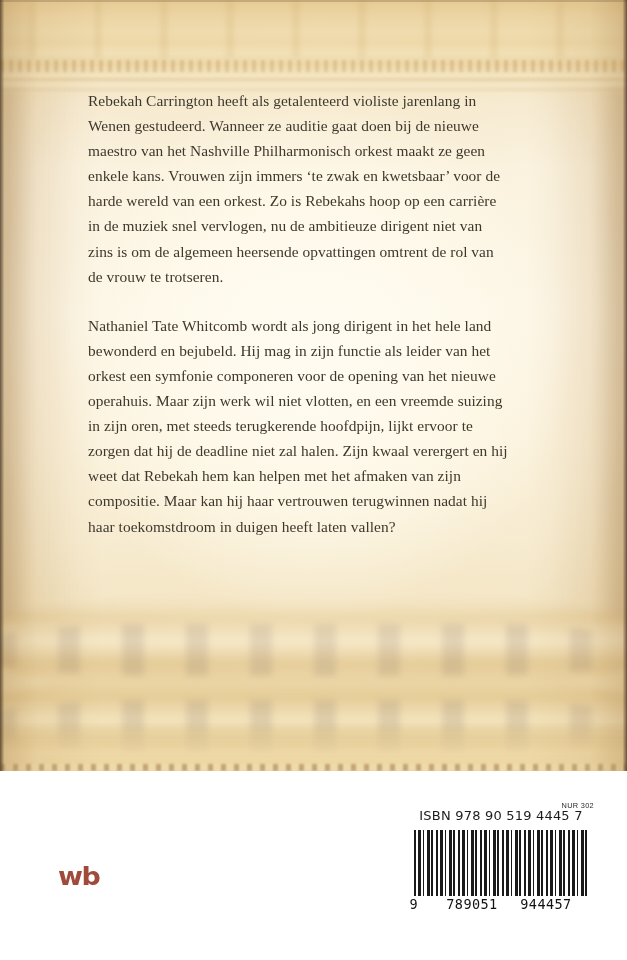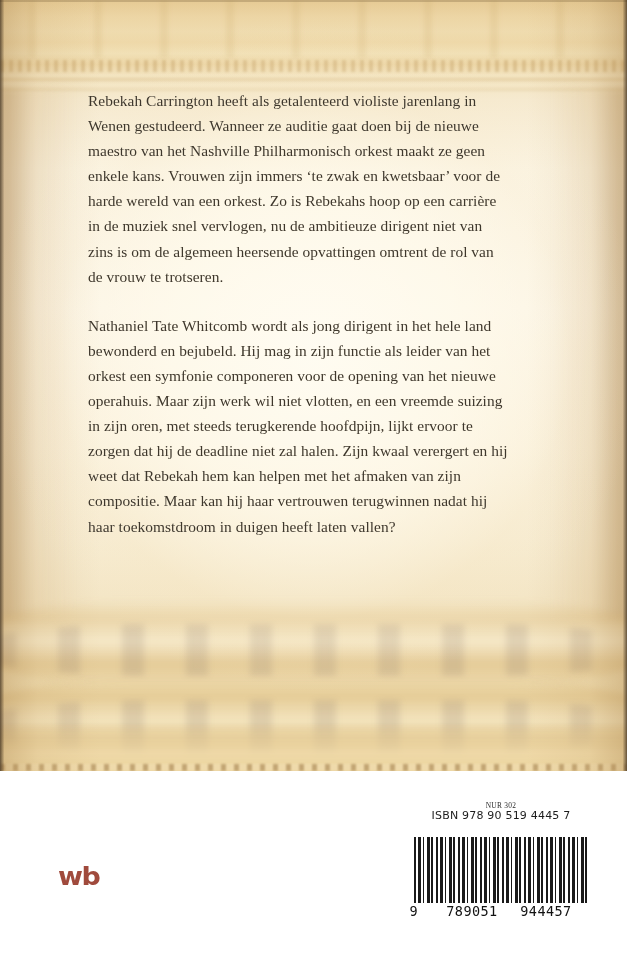--- a/index.html
+++ b/index.html
@@ -302,35 +302,35 @@
   }
 
   
   #barcode-block {
     position: absolute;
     left: 408px;
     top: 30px;
     width: 186px;
   }
   #nur-line {
-    font-family: Liberation Serif, serif;
+    font-family: Liberation Sans, sans-serif;
     font-size: 7.4px;
     color: #2a2a2a;
-    text-align: center;
+    text-align: right;
     letter-spacing: 0.3px;
     line-height: 10px;
   }
   #isbn-line {
     font-family: "DejaVu Sans", sans-serif;
-    font-size: 11px;
+    font-size: 13px;
     color: #1c1c1c;
     text-align: center;
     letter-spacing: 0.2px;
     line-height: 10px;
-    margin-bottom: 16px;
+    margin-bottom: 9px;
   }
   #barcode-bars {
     position: relative;
     width: 175px;
     height: 66px;
     margin: 0 auto;
     background-color: #ffffff;
     background-image:
       repeating-linear-gradient(90deg,
         #1a1a1a 0px, #1a1a1a 2px,

